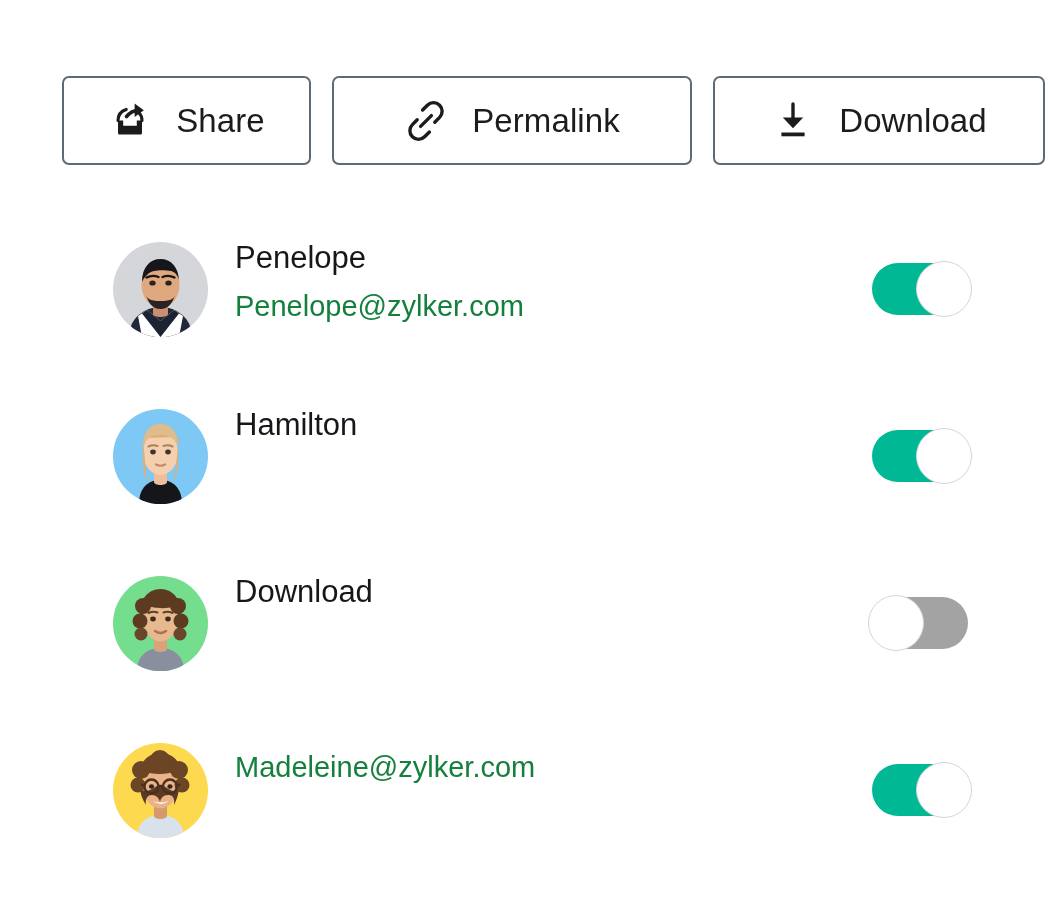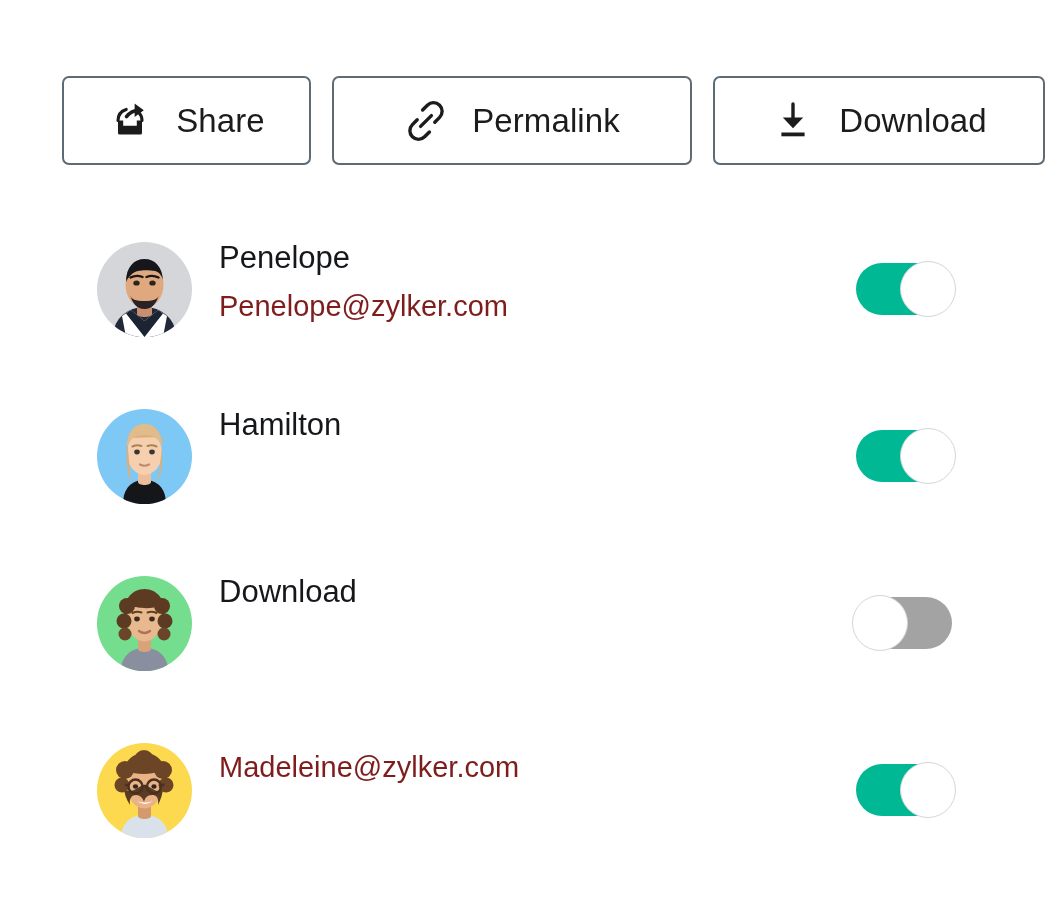--- a/index.html
+++ b/index.html
@@ -63,20 +63,21 @@
     left: 0;
     top: 242px;
     width: 1054px;
   }
   .person-row {
     position: relative;
     height: 94px;
     margin-bottom: 73px;
     display: flex;
     align-items: center;
+    margin-left: 16px;
   }
   .avatar {
     position: absolute;
     left: 97px;
     top: 0;
     width: 95px;
     height: 95px;
     border-radius: 50%;
     overflow: hidden;
     flex: 0 0 95px;
@@ -89,21 +90,21 @@
     top: -4px;
   }
   .person-name {
     font-size: 31px;
     color: #15171a;
     line-height: 40px;
     white-space: nowrap;
   }
   .person-email {
     font-size: 29px;
-    color: #7f1d1d;
+    color: #15803d;
     line-height: 40px;
     margin-top: 8px;
     white-space: nowrap;
   }
 
   
   .toggle {
     position: absolute;
     left: 856px;
     top: 21px;

